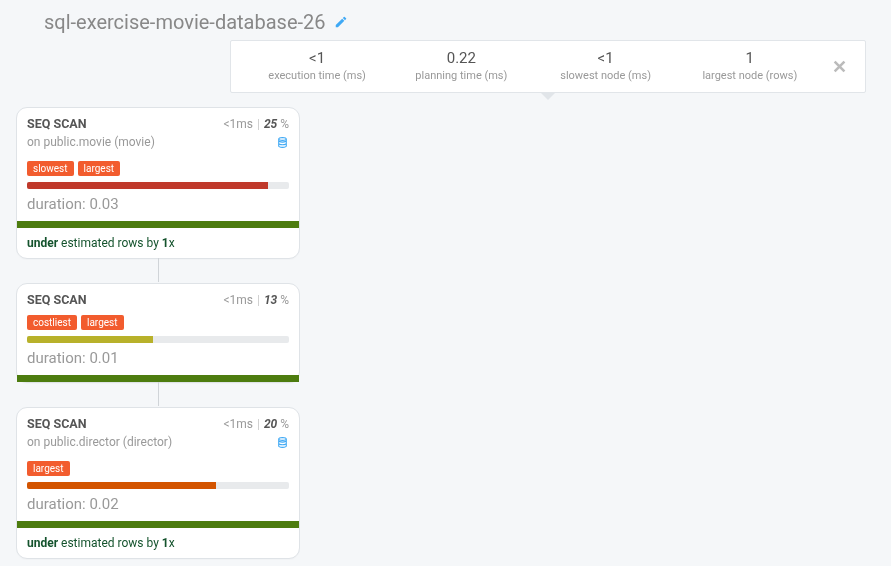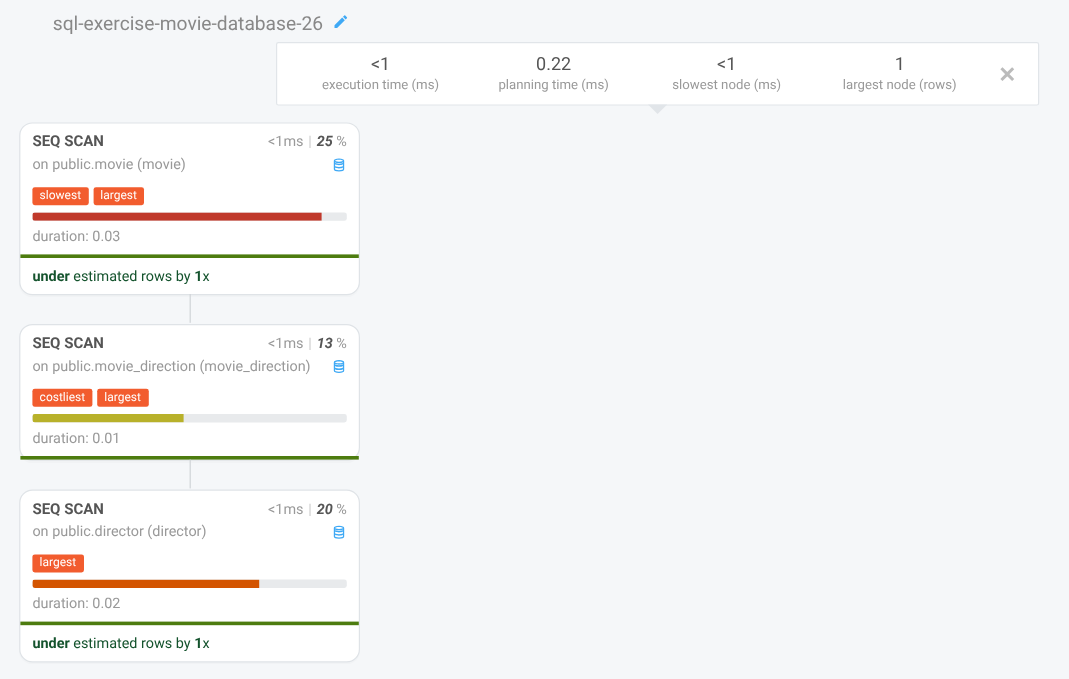--- a/index.html
+++ b/index.html
@@ -7,21 +7,21 @@
     font-family: -apple-system, BlinkMacSystemFont, "Segoe UI", Roboto, "Helvetica Neue", Arial, sans-serif;
     background: #f5f7f9;
     color: #555;
     font-size: 13px;
     width: 891px;
     height: 566px;
     overflow: hidden;
   }
   .header-title {
     padding: 10px 0 0 44px;
-    font-size: 16px;
+    font-size: 20px;
     color: #888;
     display: flex;
     align-items: center;
     gap: 8px;
   }
   .edit-icon svg { width: 14px; height: 14px; fill: #3fa9f5; }
   .stats-bar {
     margin: 6px 0 0 230px;
     background: #fff;
     border: 1px solid #e1e5e9;
@@ -135,23 +135,23 @@
     height: 7px;
     background: #e8eaec;
     border-radius: 2px;
     overflow: hidden;
   }
   .bar-fill {
     height: 100%;
   }
   .duration-row {
     padding: 2px 10px 8px 10px;
-    font-size: 12px;
-    color: #999;
-    border-bottom: 3px solid #4d7c0f;
+    font-size: 15px;
+    color: #999;
+    border-bottom: 7px solid #4d7c0f;
   }
   .est-row {
     padding: 8px 10px;
     font-size: 12px;
     color: #14532d;
   }
   .est-row .b { font-weight: 700; }
 </style>
 </head>
 <body>
@@ -205,26 +205,20 @@
         <div class="bar-fill" style="width: 92%; background: rgb(192, 57, 43);"></div>
       </div>
       <div class="duration-row"><span>duration: </span><span>0.03</span></div>
       <div class="est-row"><span class="b">under</span><span> estimated rows by </span><span class="b">1</span><span>x</span></div>
     </div>
     <div class="node">
       <div class="node-head">
         <span class="node-title">SEQ SCAN</span>
         <span class="node-meta"><span>&lt;1ms</span><span class="sep">|</span><span class="pct">13</span><span> %</span></span>
       </div>
-      <div class="node-sub">
-        <span>on public.movie_direction (movie_direction)</span>
-        <span class="db-icon"><svg viewBox="0 0 24 24">
-            <path d="M12 2C7 2 4 3.5 4 5.5v13C4 20.5 7 22 12 22s8-1.5 8-3.5v-13C20 3.5 17 2 12 2zm0 2c4.5 0 6 1.1 6 1.5S16.5 7 12 7 6 5.9 6 5.5 7.5 4 12 4zm6 14.5c0 .4-1.5 1.5-6 1.5s-6-1.1-6-1.5V16c1.5.9 3.8 1.3 6 1.3s4.5-.4 6-1.3v2.5zm0-5c0 .4-1.5 1.5-6 1.5s-6-1.1-6-1.5V11c1.5.9 3.8 1.3 6 1.3s4.5-.4 6-1.3v2.5zm0-5c0 .4-1.5 1.5-6 1.5S6 8.9 6 8.5V7.7C7.5 8.6 9.8 9 12 9s4.5-.4 6-1.3v.8z"></path>
-          </svg></span>
-      </div>
       <div class="tags">
         <span class="tag">costliest</span>
         <span class="tag">largest</span>
       </div>
       <div class="bar-wrap">
         <div class="bar-fill" style="width: 48%; background: rgb(184, 177, 42);"></div>
       </div>
       <div class="duration-row"><span>duration: </span><span>0.01</span></div>
     </div>
     <div class="node">

